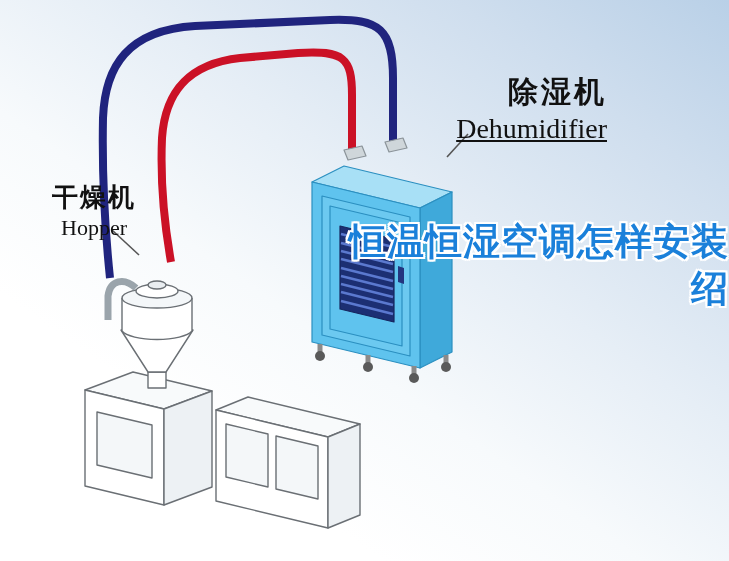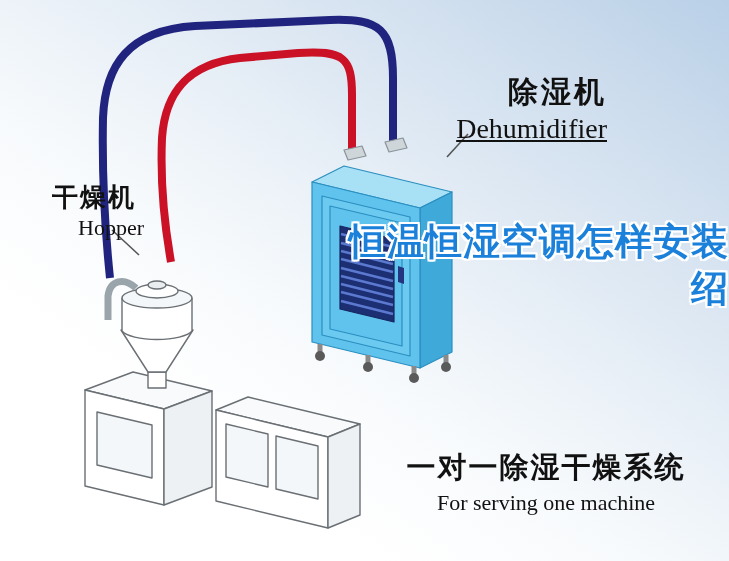--- a/index.html
+++ b/index.html
@@ -21,21 +21,21 @@
                 -2px 0 0 #fff,2px 0 0 #fff,0 -2px 0 #fff,0 2px 0 #fff;
   }
   .callout{text-align:center;color:#111;}
   .callout .zh{font-weight:700;}
   .callout .en{font-family:"Liberation Serif","DejaVu Serif",serif;}
   .co-dehum{left:447px;top:72px;width:160px;text-align:right;}
   .co-dehum .zh{font-size:30px;letter-spacing:3px;}
   .co-dehum .en{font-size:28px;text-decoration:underline;}
   .co-hopper{left:44px;top:180px;width:100px;}
   .co-hopper .zh{font-size:26px;letter-spacing:2px;}
-  .co-hopper .en{font-size:22px;text-align:right;}
+  .co-hopper .en{font-size:22px;}
   .co-system{left:390px;top:448px;width:312px;}
   .co-system .zh{font-size:29px;letter-spacing:2px;}
   .co-system .en{font-size:22px;margin-top:2px;}
 </style>
 </head>
 <body>
 
 <div class="stage">
 
   <svg width="729" height="561" viewBox="0 0 729 561">
@@ -125,18 +125,14 @@
   <div class="txt callout co-dehum">
     <div class="zh">除湿机</div>
     <div class="en">Dehumidifier</div>
   </div>
 
   <div class="txt callout co-hopper">
     <div class="zh">干燥机</div>
     <div class="en">Hopper</div>
   </div>
 
-  <div class="txt callout co-system">
-    <div class="zh">一对一除湿干燥系统</div>
-    <div class="en">For serving one machine</div>
-  </div>
 
 </div>
 
 </body></html>

